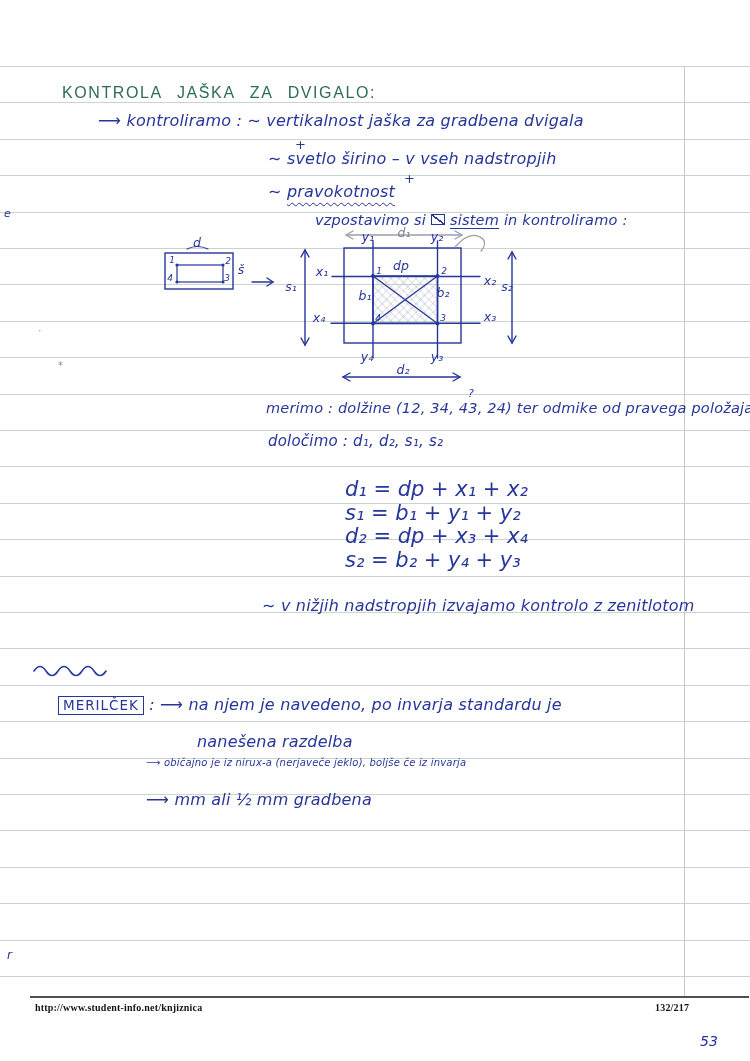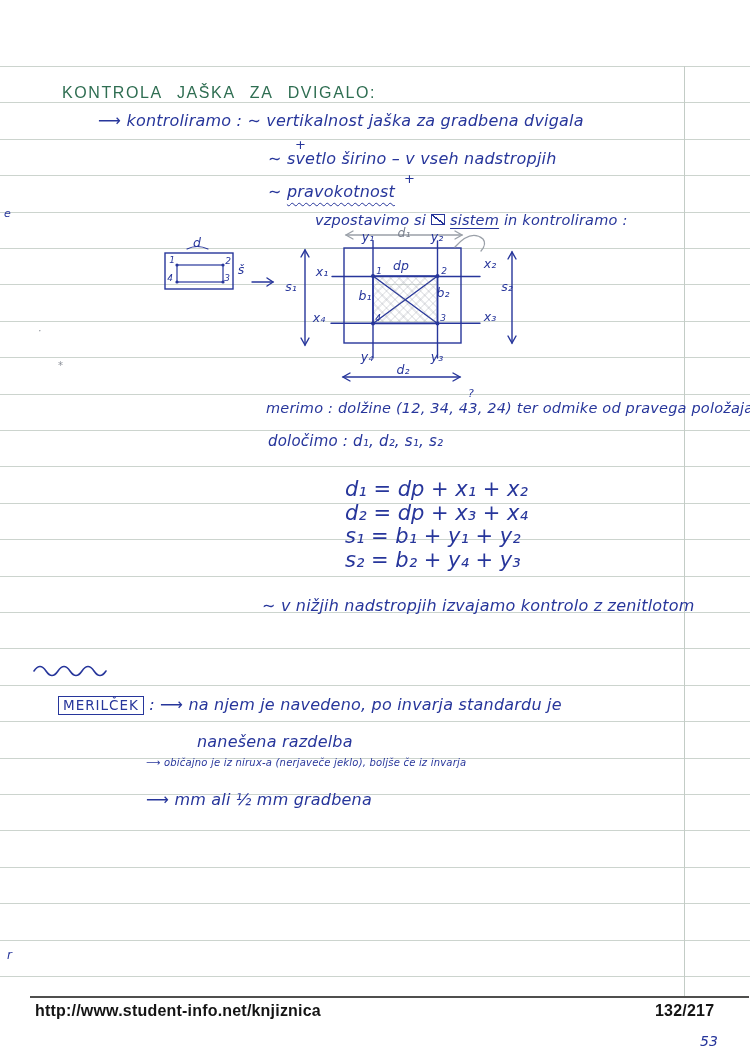--- a/index.html
+++ b/index.html
@@ -27,22 +27,22 @@
   .dlbl{position:absolute;transform:translate(-50%,-50%);font-style:italic;color:#27369b;
         font-size:12.5px;white-space:nowrap;}
   .dlbl.tiny{font-size:9px;}
   .dlbl.pencil{color:#7c828f;}
   .hatch{position:absolute;left:214px;top:52px;width:63px;height:45px;
          background:repeating-linear-gradient(45deg,rgba(120,125,140,.16) 0 1.5px,transparent 1.5px 6px),
                     repeating-linear-gradient(135deg,rgba(120,125,140,.14) 0 1.5px,transparent 1.5px 6px);}
   .mbox{border:1.4px solid #27369b;padding:0 4px 1px 4px;font-style:normal;font-size:13.5px;
         letter-spacing:1px;}
   .footline{position:absolute;left:30px;top:996px;width:719px;height:1.5px;background:#4f4f4d;}
-  .foot{position:absolute;font-family:Liberation Sans, sans-serif;font-weight:bold;
-        font-size:16px;color:#141414;letter-spacing:.2px;}
+  .foot{position:absolute;font-family:Liberation Serif, serif;font-weight:bold;
+        font-size:10px;color:#141414;letter-spacing:.2px;}
   .mark{position:absolute;color:#27369b;font-style:italic;}
 </style>
 </head>
 <body>
 
 <div class="page">
   <div class="rules"></div>
   <div class="vmargin"></div>
 
   <div class="title" style="left:62px;top:84px;">KONTROLA JAŠKA ZA DVIGALO:</div>
@@ -115,21 +115,21 @@
     <span class="dlbl" style="left:81px;top:44px;">š</span>
     <span class="dlbl tiny" style="left:12px;top:35px;">1</span>
     <span class="dlbl tiny" style="left:68px;top:36px;">2</span>
     <span class="dlbl tiny" style="left:67px;top:53px;">3</span>
     <span class="dlbl tiny" style="left:10px;top:53px;">4</span>
 
     <span class="dlbl" style="left:208px;top:11px;text-align:center;">y₁</span>
     <span class="dlbl pencil" style="left:244px;top:7px;">d₁</span>
     <span class="dlbl" style="left:277px;top:11px;">y₂</span>
     <span class="dlbl" style="left:162px;top:46px;">x₁</span>
-    <span class="dlbl" style="left:330px;top:38px;">x₂</span>
+    <span class="dlbl" style="left:330px;top:55px;">x₂</span>
     <span class="dlbl" style="left:159px;top:92px;">x₄</span>
     <span class="dlbl" style="left:330px;top:91px;">x₃</span>
     <span class="dlbl" style="left:207px;top:131px;">y₄</span>
     <span class="dlbl" style="left:277px;top:131px;">y₃</span>
     <span class="dlbl" style="left:243px;top:144px;">d₂</span>
     <span class="dlbl" style="left:131px;top:61px;">s₁</span>
     <span class="dlbl" style="left:347px;top:61px;">s₂</span>
     <span class="dlbl" style="left:241px;top:40px;">dp</span>
     <span class="dlbl" style="left:205px;top:70px;">b₁</span>
     <span class="dlbl" style="left:283px;top:67px;">b₂</span>
@@ -138,22 +138,22 @@
     <span class="dlbl tiny" style="left:283px;top:93px;">3</span>
     <span class="dlbl tiny" style="left:218px;top:93px;">4</span>
   </div>
 
   <div class="hw" style="left:266px;top:400px;font-size:14.5px;">merimo :  dolžine (12, 34, 43, 24)  ter odmike od pravega položaja</div>
   <div class="hw" style="left:468px;top:387px;font-size:11px;">?</div>
   <div class="hw" style="left:268px;top:432px;font-size:15px;">določimo :  d₁, d₂, s₁, s₂</div>
 
   <div class="formulas">
     <span>d₁ = dp + x₁ + x₂</span>
+    <span>s₁ = b₁ + y₁ + y₂</span>
     <span>d₂ = dp + x₃ + x₄</span>
-    <span>s₁ = b₁ + y₁ + y₂</span>
     <span>s₂ = b₂ + y₄ + y₃</span>
   </div>
 
   <div class="hw" style="left:262px;top:596px;text-align:right;">∼ v nižjih nadstropjih izvajamo kontrolo z zenitlotom</div>
 
   <svg class="abs" style="left:32px;top:662px;" width="80" height="16">
     <path d="M2,9 q6,-9 12,0 t12,0 t12,0 t12,0 t12,0 t12,0" fill="none" stroke="#27369b" stroke-width="1.6" stroke-linecap="round"></path>
   </svg>
 
   <div class="hw" style="left:58px;top:695px;">

